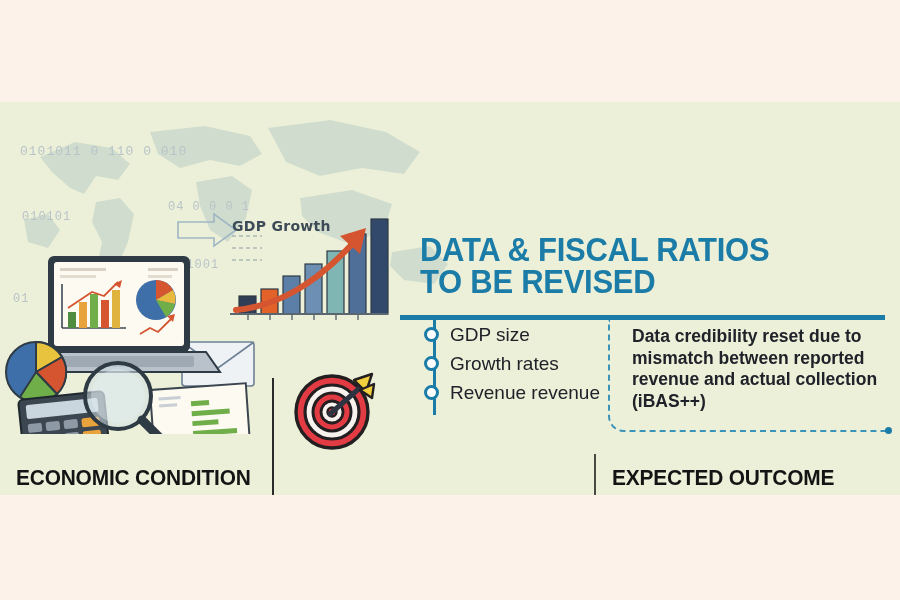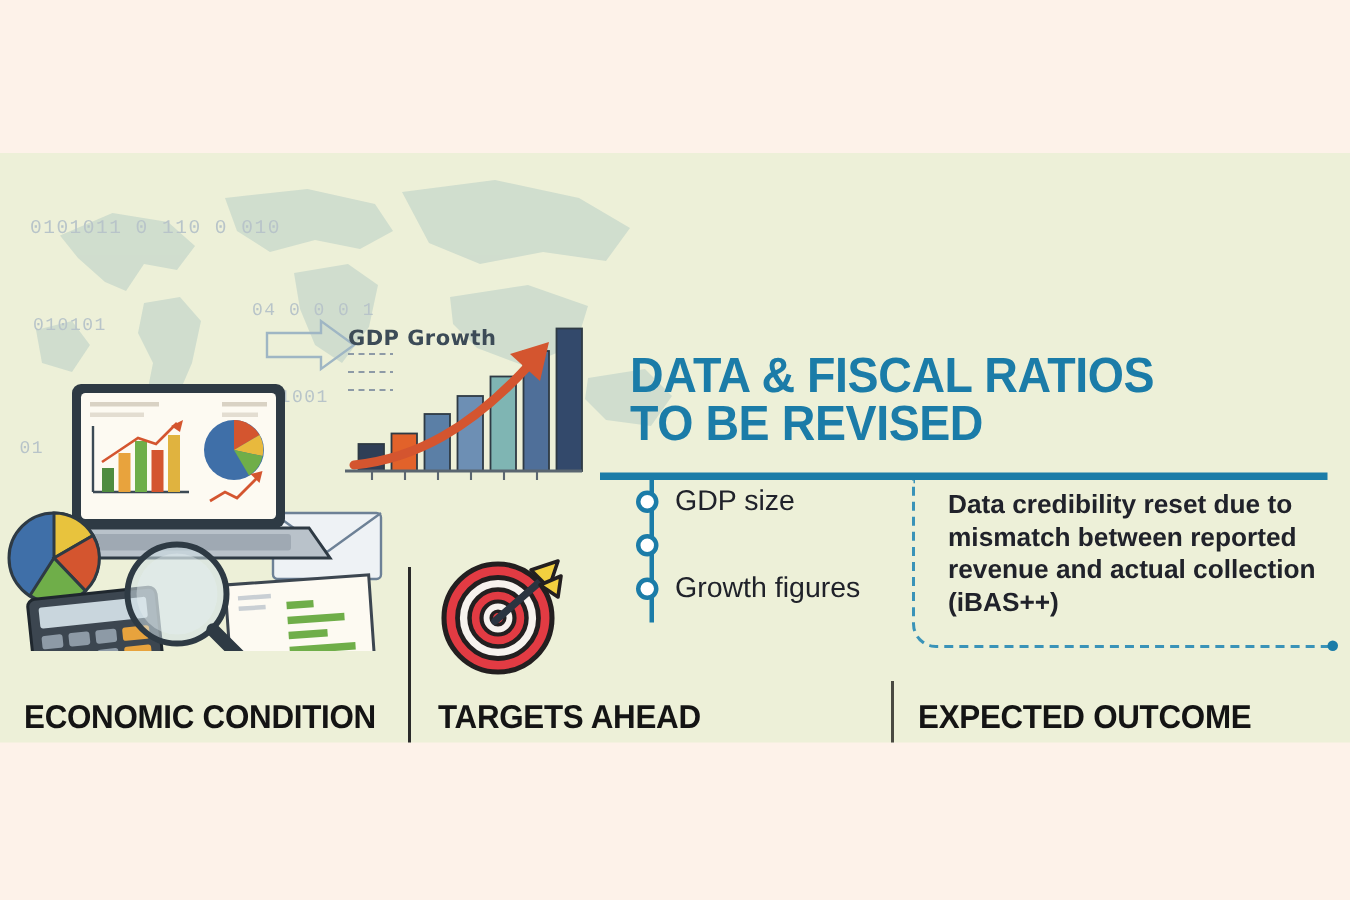--- a/index.html
+++ b/index.html
@@ -255,24 +255,25 @@
     <div class="rule"></div>
 
     <div class="bullets">
       <div class="bline"></div>
       <div class="brow">
         <span class="bdot"></span>
         <span class="btxt">GDP size</span>
       </div>
       <div class="brow">
         <span class="bdot"></span>
+        <span class="btxt">Growth rates</span>
       </div>
       <div class="brow">
         <span class="bdot"></span>
-        <span class="btxt">Growth figures</span>
+        <span class="btxt">Revenue revenue</span>
       </div>
     </div>
 
     <div class="notebox">
       <div class="notetext">Data credibility reset due to mismatch between reported revenue and actual collection (iBAS++)</div>
       <span class="enddot"></span>
     </div>
 
     <svg class="target" viewBox="0 0 92 92" width="92" height="92">
       <circle cx="44" cy="48" r="36" fill="#e23b43" stroke="#231f20" stroke-width="3.4"></circle>
@@ -286,24 +287,20 @@
     </svg>
 
     <div class="vdiv1"></div>
     <div class="vdiv2"></div>
 
     <div class="col" style="left:16px;width:250px;">
       <div class="col-h">ECONOMIC CONDITION</div>
 
     </div>
 
-    <div class="col" style="left:292px;width:300px;">
-      <div class="col-h">TARGETS AHEAD</div>
-
-    </div>
 
     <div class="col" style="left:612px;width:290px;">
       <div class="col-h">EXPECTED OUTCOME</div>
 
     </div>
 
   </div>
 </div>
 
 </body></html>

